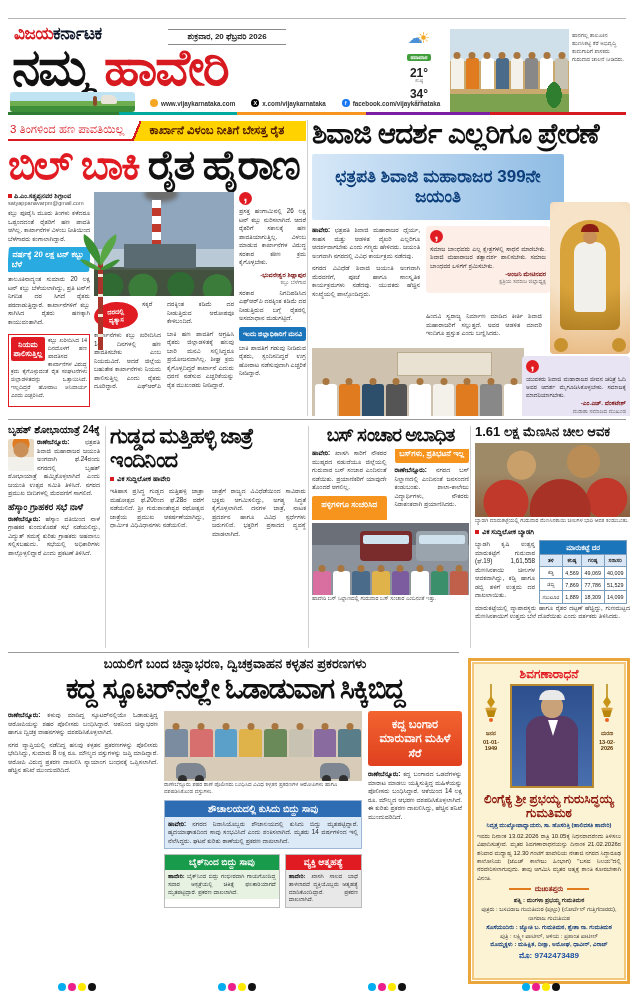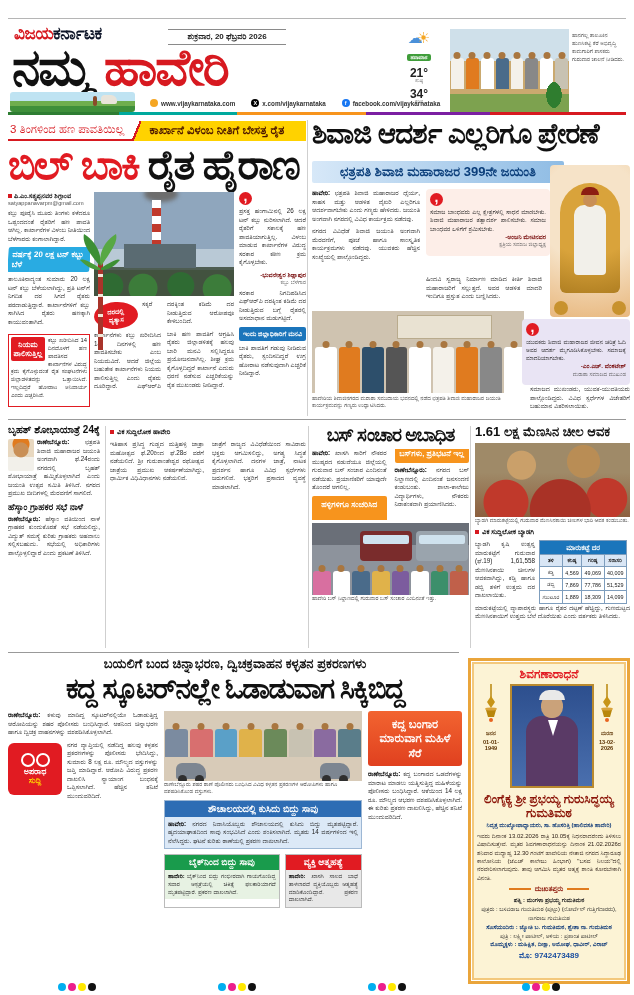--- a/index.html
+++ b/index.html
@@ -48,21 +48,21 @@
   .kslash{width:9px;background:linear-gradient(112deg,#fff 44%,#d71920 44% 58%,#ffd200 58%);}
   .k2{background:#ffd200;color:#4a1500;font-weight:bold;font-size:11.5px;padding:3px 8px;flex:1;white-space:nowrap;}
   .leadhead{position:absolute;left:8px;top:142px;width:300px;font-size:41px;font-weight:bold;letter-spacing:-2px;white-space:nowrap;}
   .leadhead .r{color:#e11b22;} .leadhead .b{color:#111;}
   .leadcols{position:absolute;left:8px;top:192px;width:298px;height:224px;overflow:hidden;}
   .colA{position:absolute;left:0;top:0;width:82px;height:224px;overflow:hidden;}
   .byline{font-size:6.5px;font-weight:bold;color:#111;}
   .byline::before{content:"";display:inline-block;width:4px;height:4px;background:#d71920;margin-right:2px;}
   .email{font-size:5.6px;color:#555;margin-bottom:3px;}
   .bluetag{background:#29abe2;color:#fff;font-weight:bold;font-size:8px;line-height:1.2;padding:3px 4px;border-radius:2px;margin:3px 0;transform:skewX(-4deg);}
-  .rulebox{border:1px solid #e11b22;margin-top:8px;padding:2px;}
+  .rulebox{border:1px solid #e11b22;margin-top:8px;padding:2px;font-family:Liberation Serif, serif;}
   .ruletitle{float:left;background:#e11b22;color:#fff;font-weight:bold;font-size:7.5px;line-height:1.2;text-align:center;padding:3px 2px;margin:0 3px 1px 0;width:30px;border-radius:2px;}
   .colB{position:absolute;left:86px;top:0;width:140px;height:224px;}
   .factory{position:relative;width:140px;height:104px;background:linear-gradient(#8fa6bd 0 55%,#b9c9d6 55% 72%,#4e5d52 72% 100%);overflow:hidden;}
   .chimney{position:absolute;left:58px;top:8px;width:9px;height:60px;
            background:repeating-linear-gradient(#fff 0 8px,#c0392b 8px 16px);}
   .smoke{position:absolute;left:50px;top:-6px;width:34px;height:16px;border-radius:50%;background:#6d6d6d;filter:blur(2px);}
   .plantbody{position:absolute;left:30px;top:52px;width:72px;height:24px;background:#5a6b72;}
   .trees{position:absolute;left:0;bottom:0;width:100%;height:26px;
          background:radial-gradient(circle at 12% 60%,#2f6b33 0 12px,transparent 13px),
                     radial-gradient(circle at 35% 70%,#3c7c3a 0 14px,transparent 15px),
@@ -76,21 +76,21 @@
   .qicon{width:13px;height:13px;border-radius:50%;background:#e11b22;color:#fff;font-weight:bold;
          display:flex;align-items:center;justify-content:center;margin-bottom:2px;}
   .qicon::before{content:",";font-size:14px;line-height:0;transform:translateY(-3px);}
   .qattr{font-size:6.2px;font-weight:bold;color:#7a1010;text-align:right;}
   .qrole{font-size:5.6px;color:#555;text-align:right;margin-bottom:3px;}
   .minibox{background:#1b75bb;color:#fff;font-weight:bold;font-size:6.5px;text-align:center;padding:3px 2px;border-radius:2px;margin:3px 0;}
 
   
   .shv{position:absolute;left:312px;top:118px;width:318px;height:298px;overflow:hidden;}
   .shvhead{font-size:28px;font-weight:bold;letter-spacing:-1px;white-space:nowrap;color:#111;}
-  .shvsub{width:252px;background:linear-gradient(90deg,#d7e8f8,#8fbce4);color:#0b3e7a;font-weight:bold;font-size:13px;text-align:center;padding:3px 0;margin-top:10px;border-radius:2px;}
+  .shvsub{width:252px;background:linear-gradient(90deg,#d7e8f8,#8fbce4);color:#0b3e7a;font-weight:bold;font-size:17px;text-align:center;padding:13px 0;margin-top:3px;border-radius:2px;}
   .shvbody{position:relative;margin-top:6px;height:238px;}
   .shvimg{position:absolute;right:0;top:-24px;width:80px;height:152px;border-radius:4px;overflow:hidden;
           background:radial-gradient(circle at 50% 30%,#f6e3c8 0 45%,#e8b87f 100%);}
   .throne{position:absolute;left:10px;top:18px;width:60px;height:110px;background:radial-gradient(circle at 50% 20%,#d9a33b 0 55%,#b07f22 100%);border-radius:30px 30px 6px 6px;}
   .king{position:absolute;left:24px;top:40px;width:32px;height:70px;background:#f2f0ea;border-radius:10px 10px 4px 4px;}
   .king::before{content:"";position:absolute;top:-12px;left:9px;width:14px;height:14px;border-radius:50%;background:#c98f56;}
   .king::after{content:"";position:absolute;top:-18px;left:7px;width:18px;height:8px;border-radius:8px 8px 0 0;background:#8c1d12;}
   .lion{position:absolute;bottom:2px;width:14px;height:14px;border-radius:50%;background:#c8922e;}
   .shvc1{position:absolute;left:0;top:0;width:108px;height:120px;overflow:hidden;}
   .shvqt{position:absolute;left:114px;top:0;width:116px;background:#fdeee8;border-radius:4px;padding:4px;font-size:6.2px;line-height:1.35;text-align:justify;}
@@ -372,20 +372,21 @@
     <div class="m1">
       <div class="m1h">ಬೃಹತ್ ಶೋಭಾಯಾತ್ರೆ 24ಕ್ಕೆ</div>
       <div class="thumb"></div>
       <p class="tiny"><span class="leadin">ರಾಣೇಬೆನ್ನೂರು:</span> <span>ಛತ್ರಪತಿ ಶಿವಾಜಿ ಮಹಾರಾಜರ ಜಯಂತಿ ಅಂಗವಾಗಿ ಫೆ.24ರಂದು ನಗರದಲ್ಲಿ ಬೃಹತ್ ಶೋಭಾಯಾತ್ರೆ ಹಮ್ಮಿಕೊಳ್ಳಲಾಗಿದೆ ಎಂದು ಜಯಂತಿ ಉತ್ಸವ ಸಮಿತಿ ತಿಳಿಸಿದೆ. ನಗರದ ಪ್ರಮುಖ ಬೀದಿಗಳಲ್ಲಿ ಮೆರವಣಿಗೆ ಸಾಗಲಿದೆ.</span></p>
       <div class="m1sub">ಹೆಸ್ಕಾಂ ಗ್ರಾಹಕರ ಸಭೆ ನಾಳೆ</div>
       <p class="tiny"><span class="leadin">ರಾಣೇಬೆನ್ನೂರು:</span> <span>ಹೆಸ್ಕಾಂ ವತಿಯಿಂದ ನಾಳೆ ಗ್ರಾಹಕರ ಕುಂದುಕೊರತೆ ಸಭೆ ನಡೆಯಲಿದ್ದು, ವಿದ್ಯುತ್ ಸಮಸ್ಯೆ ಕುರಿತು ಗ್ರಾಹಕರು ಅಹವಾಲು ಸಲ್ಲಿಸಬಹುದು. ಸಭೆಯಲ್ಲಿ ಅಧಿಕಾರಿಗಳು ಪಾಲ್ಗೊಳ್ಳಲಿದ್ದಾರೆ ಎಂದು ಪ್ರಕಟಣೆ ತಿಳಿಸಿದೆ.</span></p>
     </div>
     <div class="vline" style="left:97px;top:2px;height:222px;"></div>
 
     <div class="m2">
+      <div class="m2h">ಗುಡ್ಡದ ಮತ್ತಿಹಳ್ಳಿ ಜಾತ್ರೆ ಇಂದಿನಿಂದ</div>
       <div class="vkby">ವಿಕ ಸುದ್ದಿಲೋಕ ಹಾವೇರಿ</div>
       <div class="twocol">
         <p class="tiny">ಇತಿಹಾಸ ಪ್ರಸಿದ್ಧ ಗುಡ್ಡದ ಮತ್ತಿಹಳ್ಳಿ ಜಾತ್ರಾ ಮಹೋತ್ಸವ ಫೆ.20ರಿಂದ ಫೆ.28ರ ವರೆಗೆ ನಡೆಯಲಿದೆ. ಶ್ರೀ ಗುರುಶಾಂತೇಶ್ವರ ರಥೋತ್ಸವ ಜಾತ್ರೆಯ ಪ್ರಮುಖ ಆಕರ್ಷಣೆಯಾಗಿದ್ದು, ಧಾರ್ಮಿಕ ವಿಧಿವಿಧಾನಗಳು ನಡೆಯಲಿವೆ.</p>
         <p class="tiny">ಜಾತ್ರೆಗೆ ರಾಜ್ಯದ ವಿವಿಧೆಡೆಯಿಂದ ಸಾವಿರಾರು ಭಕ್ತರು ಆಗಮಿಸಲಿದ್ದು, ಅಗತ್ಯ ಸಿದ್ಧತೆ ಕೈಗೊಳ್ಳಲಾಗಿದೆ. ದನಗಳ ಜಾತ್ರೆ, ನಾಟಕ ಪ್ರದರ್ಶನ ಹಾಗೂ ವಿವಿಧ ಸ್ಪರ್ಧೆಗಳು ಜರುಗಲಿವೆ. ಭಕ್ತರಿಗೆ ಪ್ರಸಾದದ ವ್ಯವಸ್ಥೆ ಮಾಡಲಾಗಿದೆ.</p>
       </div>
     </div>
     <div class="vline" style="left:300px;top:2px;height:222px;"></div>
 
     <div class="m3">
       <div class="m3h">ಬಸ್ ಸಂಚಾರ ಅಬಾಧಿತ</div>
@@ -460,28 +461,20 @@
   </div>
 
   <div class="hairline" style="left:8px;right:175px;top:652px;border-color:#999;"></div>
 
   <div class="crime">
     <div class="ckicker">ಬಯಲಿಗೆ ಬಂದ ಚಿನ್ನಾಭರಣ, ದ್ವಿಚಕ್ರವಾಹನ ಕಳ್ಳತನ ಪ್ರಕರಣಗಳು</div>
     <div class="chead">ಕದ್ದ ಸ್ಕೂಟರ್‌ನಲ್ಲೇ ಓಡಾಡುವಾಗ ಸಿಕ್ಕಿಬಿದ್ದ</div>
     <div class="ccols">
       <div class="cA">
         <p class="tiny"><span class="leadin">ರಾಣೇಬೆನ್ನೂರು:</span> <span>ಕಳುವು ಮಾಡಿದ್ದ ಸ್ಕೂಟರ್‌ನಲ್ಲಿಯೇ ಓಡಾಡುತ್ತಿದ್ದ ಆರೋಪಿಯನ್ನು ಶಹರ ಪೊಲೀಸರು ಬಂಧಿಸಿದ್ದಾರೆ. ಆತನಿಂದ ಚಿನ್ನಾಭರಣ ಹಾಗೂ ದ್ವಿಚಕ್ರ ವಾಹನಗಳನ್ನು ವಶಪಡಿಸಿಕೊಳ್ಳಲಾಗಿದೆ.</span></p>
-        <div class="badge">
-          <span class="cuffs">
-              <i class="cuff"></i>
-              <i class="cuff"></i>
-            </span>
-          <span class="b1">ಅಪರಾಧ</span>
-          <span class="b2">ಸುದ್ದಿ</span>
-        </div>
         <p class="tiny">ನಗರ ವ್ಯಾಪ್ತಿಯಲ್ಲಿ ನಡೆದಿದ್ದ ಹಲವು ಕಳ್ಳತನ ಪ್ರಕರಣಗಳನ್ನು ಪೊಲೀಸರು ಭೇದಿಸಿದ್ದು, ಸುಮಾರು 8 ಲಕ್ಷ ರೂ. ಮೌಲ್ಯದ ವಸ್ತುಗಳನ್ನು ಜಪ್ತಿ ಮಾಡಿದ್ದಾರೆ. ಆರೋಪಿ ವಿರುದ್ಧ ಪ್ರಕರಣ ದಾಖಲಿಸಿ ನ್ಯಾಯಾಂಗ ಬಂಧನಕ್ಕೆ ಒಪ್ಪಿಸಲಾಗಿದೆ. ಹೆಚ್ಚಿನ ತನಿಖೆ ಮುಂದುವರಿದಿದೆ.</p>
       </div>
 
       <div class="cB">
         <div class="cphoto">
           <div class="grp">
             <i class="person" style="background:#7b8ba0;"></i>
               <i class="person" style="background:#d86f6f;"></i>
               <i class="person" style="background:#5aa0c8;"></i>
               <i class="person" style="background:#e0b24a;"></i>

